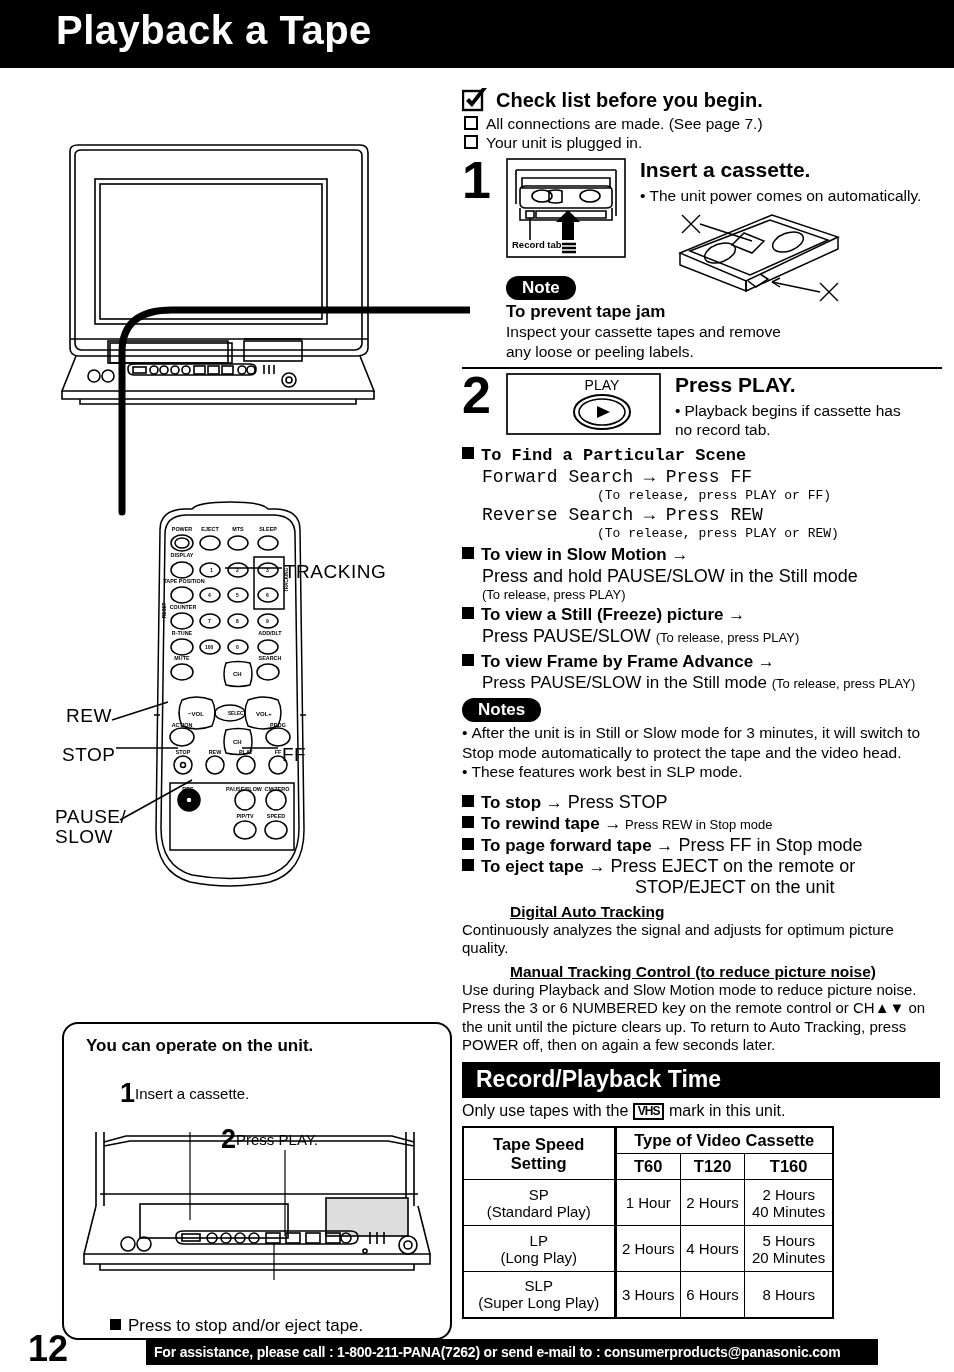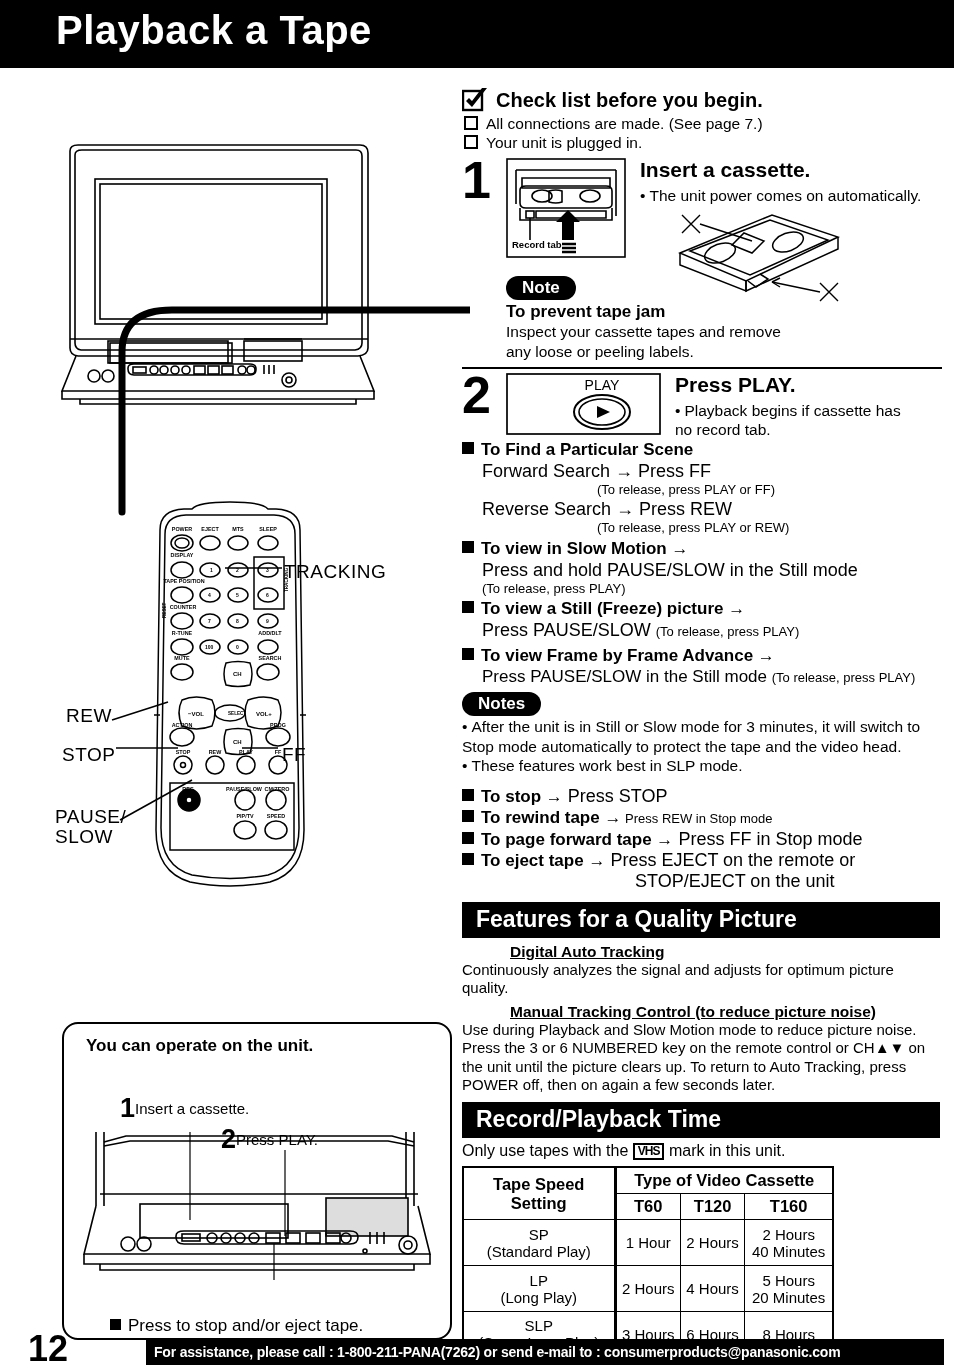--- a/index.html
+++ b/index.html
@@ -43,21 +43,21 @@
   
   .unit-box {
     position:absolute; left:62px; top:1022px; width:390px; height:318px;
     border:2px solid #000; border-radius:16px; background:#fff;
   }
   .unit-box-title {
     position:absolute; left:22px; top:12px; font-size:17px; font-weight:bold;
   }
   .ub-step { position:absolute; font-size:15px; }
   .ub-step .num { font-size:27px; font-weight:bold; vertical-align:-3px; }
-  .ub-s1 { left:120px; top:1078px;margin-top:15px; }
+  .ub-s1 { left:120px; top:1078px; }
   .ub-s2 { left:221px; top:1124px; }
   .ub-bottom {
     position:absolute; left:110px; top:1316px; font-size:17px;
   }
   .sq { display:inline-block; width:11px; height:11px; background:#000; margin-right:7px; vertical-align:1px;}
 
   
   .rcol { position:absolute; left:462px; top:88px; width:480px; }
 
   .chk-head {
@@ -120,21 +120,21 @@
   table.rp th { font-weight:bold; font-size:16.5px; }
   td.spd { text-align:left; padding-left:8px; font-size:15px; line-height:17px;}
   .sep-col { border-left:3px solid #000 !important; }
 
   
   .pageno {
     position:absolute; left:28px; top:1328px;
     font-size:36px; font-weight:bold;
   }
   .footer-bar {
-    position:absolute; left:146px; top:1339px; width:798px; height:26px;
+    position:absolute; left:146px; top:1339px; width:732px; height:26px;
     background:#000; color:#fff;
     font-size:14px; font-weight:bold;
     display:flex; align-items:center; padding-left:8px;
     letter-spacing:-0.2px;
   }
 </style>
 </head>
 <body>
 
 <div class="page">
@@ -445,21 +445,21 @@
         </svg>
       </div>
       <div class="step-txt">
         <div class="step-title">Press PLAY.</div>
         <div class="step-bullet" style="width:230px;">
           <span class="b">•</span><span>Playback begins if cassette has no record tab.</span>
         </div>
       </div>
     </div>
 
-    <div class="bl" style="margin-top:0;">
+    <div class="bl" style="margin-top:6px;font-family:Liberation Mono, monospace;">
       <div class="bl-head">
         <span class="sqi"></span><span>To Find a Particular Scene</span>
       </div>
       <div class="bl-sub">Forward Search → Press FF</div>
       <div class="tiny-right">(To release, press PLAY or FF)</div>
       <div class="bl-sub">Reverse Search → Press REW</div>
       <div class="tiny-right">(To release, press PLAY or REW)</div>
     </div>
 
     <div class="bl">
@@ -509,21 +509,20 @@
       </div>
       <div class="bl-head">
         <span class="sqi"></span><span>To page forward tape →</span><span style="font-weight:normal;font-size:18px;"> Press FF in Stop mode</span>
       </div>
       <div class="bl-head">
         <span class="sqi"></span><span>To eject tape →</span><span style="font-weight:normal;font-size:18px;"> Press EJECT on the remote or</span>
         <div style="font-weight:normal;font-size:18px;margin-left:173px;line-height:21px;">STOP/EJECT on the unit</div>
       </div>
     </div>
 
-    <div class="banner">Features for a Quality Picture</div>
     <div class="sect-head">Digital Auto Tracking</div>
     <div class="sect-body">Continuously analyzes the signal and adjusts for optimum picture quality.</div>
     <div class="sect-head">Manual Tracking Control (to reduce picture noise)</div>
     <div class="sect-body">Use during Playback and Slow Motion mode to reduce picture noise. Press the 3 or 6 NUMBERED key on the remote control or CH▲▼ on the unit until the picture clears up. To return to Auto Tracking, press POWER off, then on again a few seconds later.</div>
 
     <div class="banner" style="margin-top:7px;">Record/Playback Time</div>
     <div class="sect-body" style="margin-top:4px;font-size:16px;">
       <span>Only use tapes with the</span>
       <span class="vhs">VHS</span>
       <span>mark in this unit.</span>

